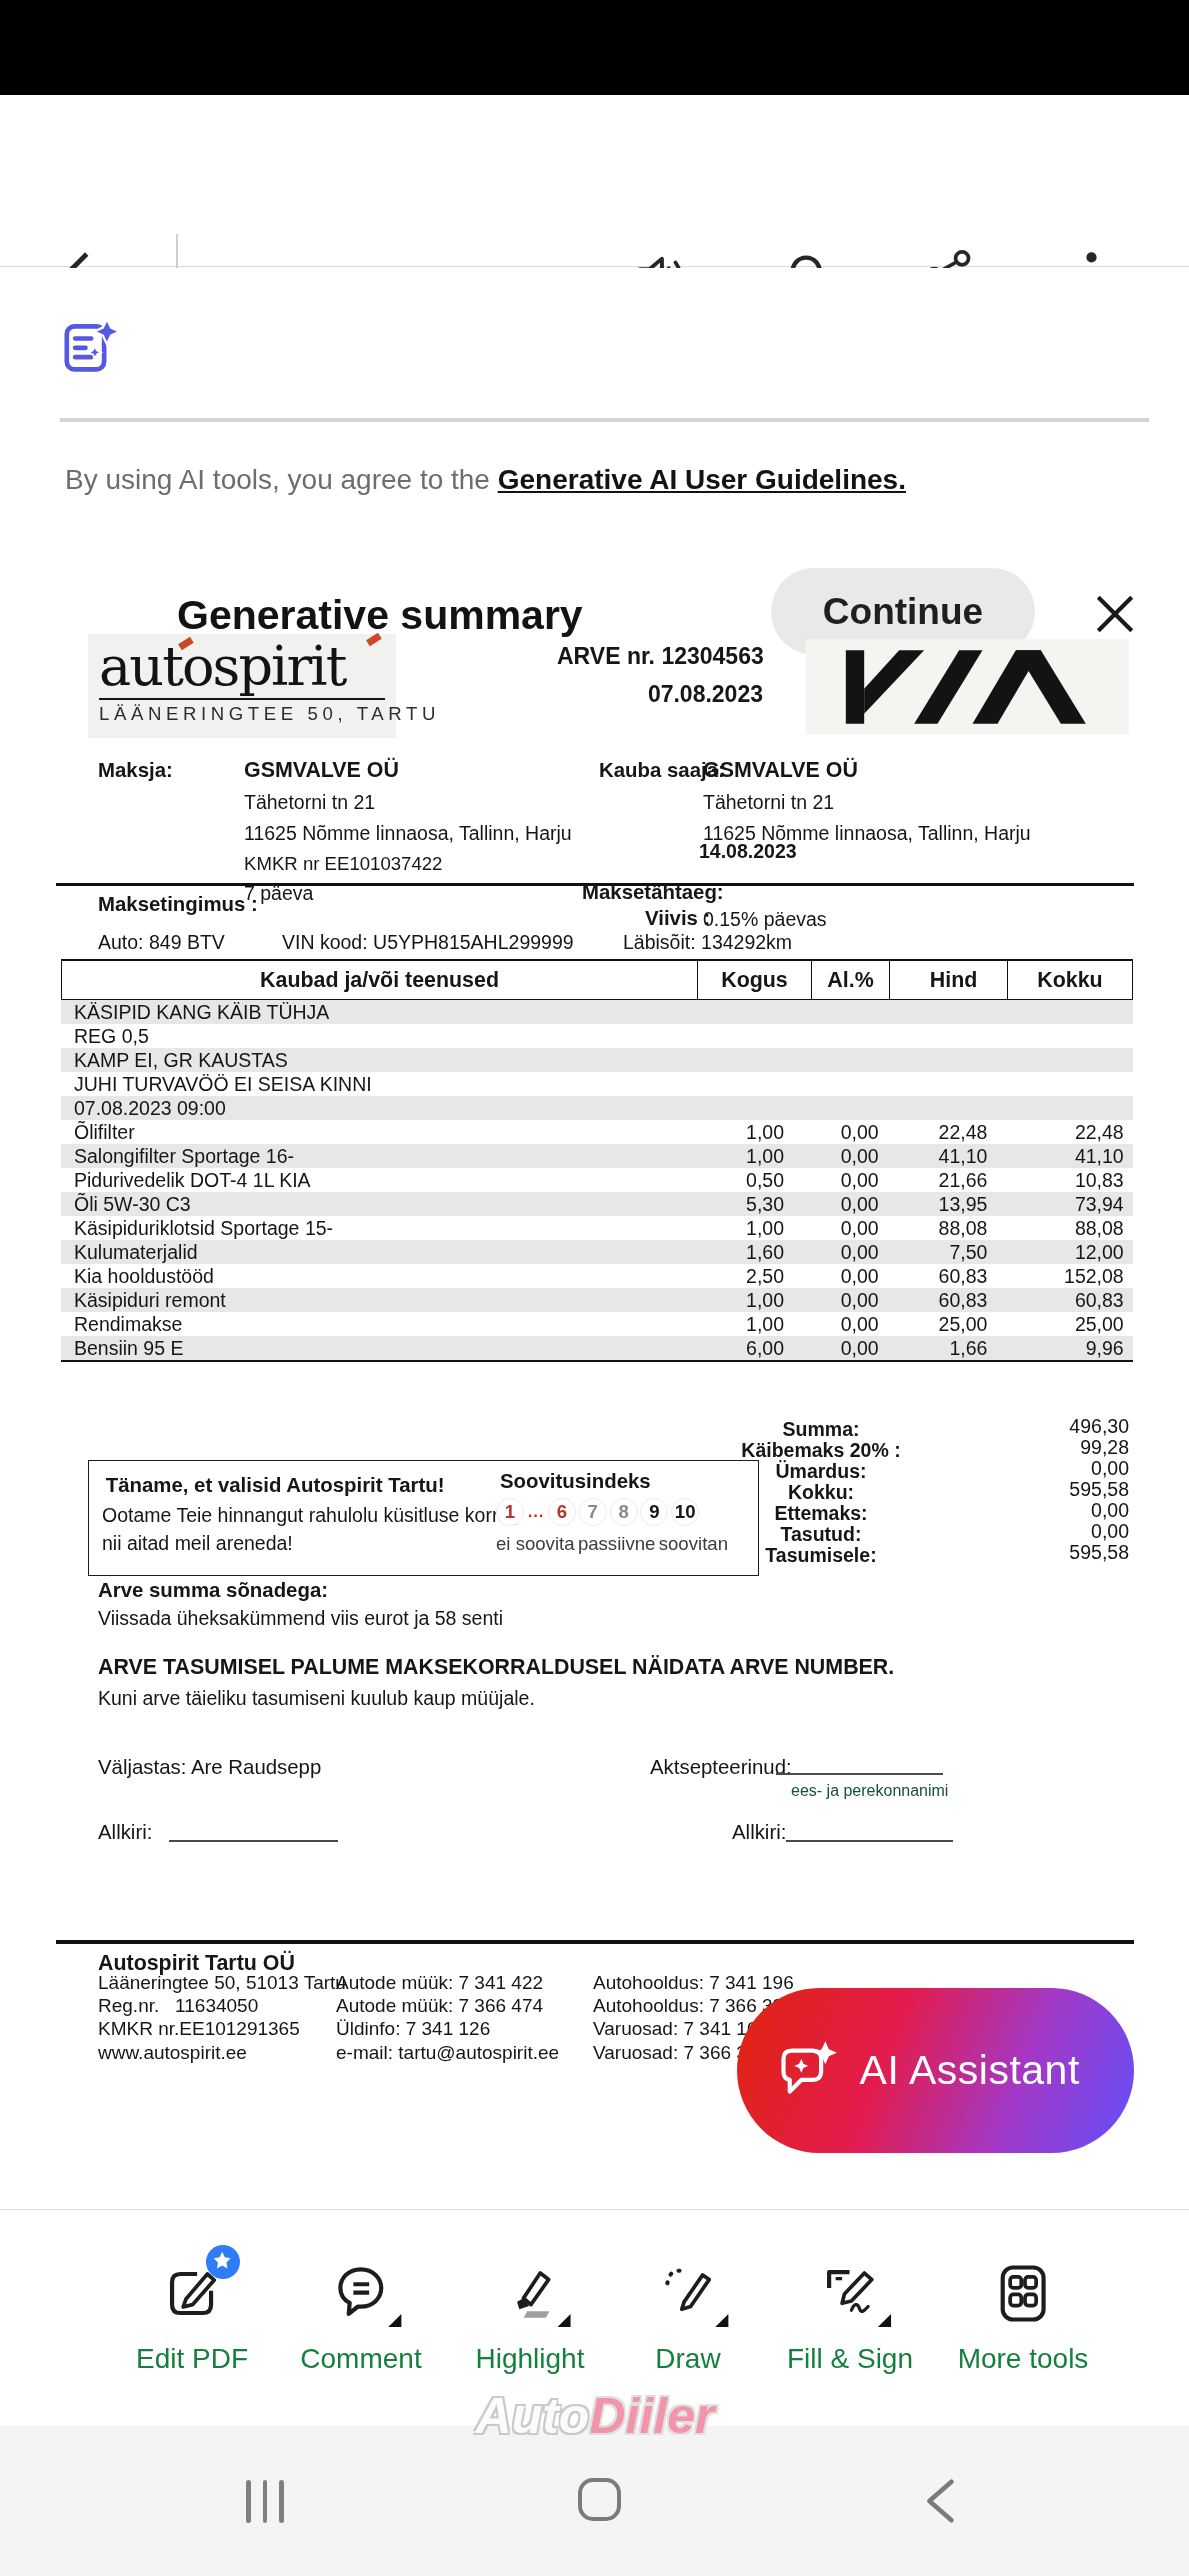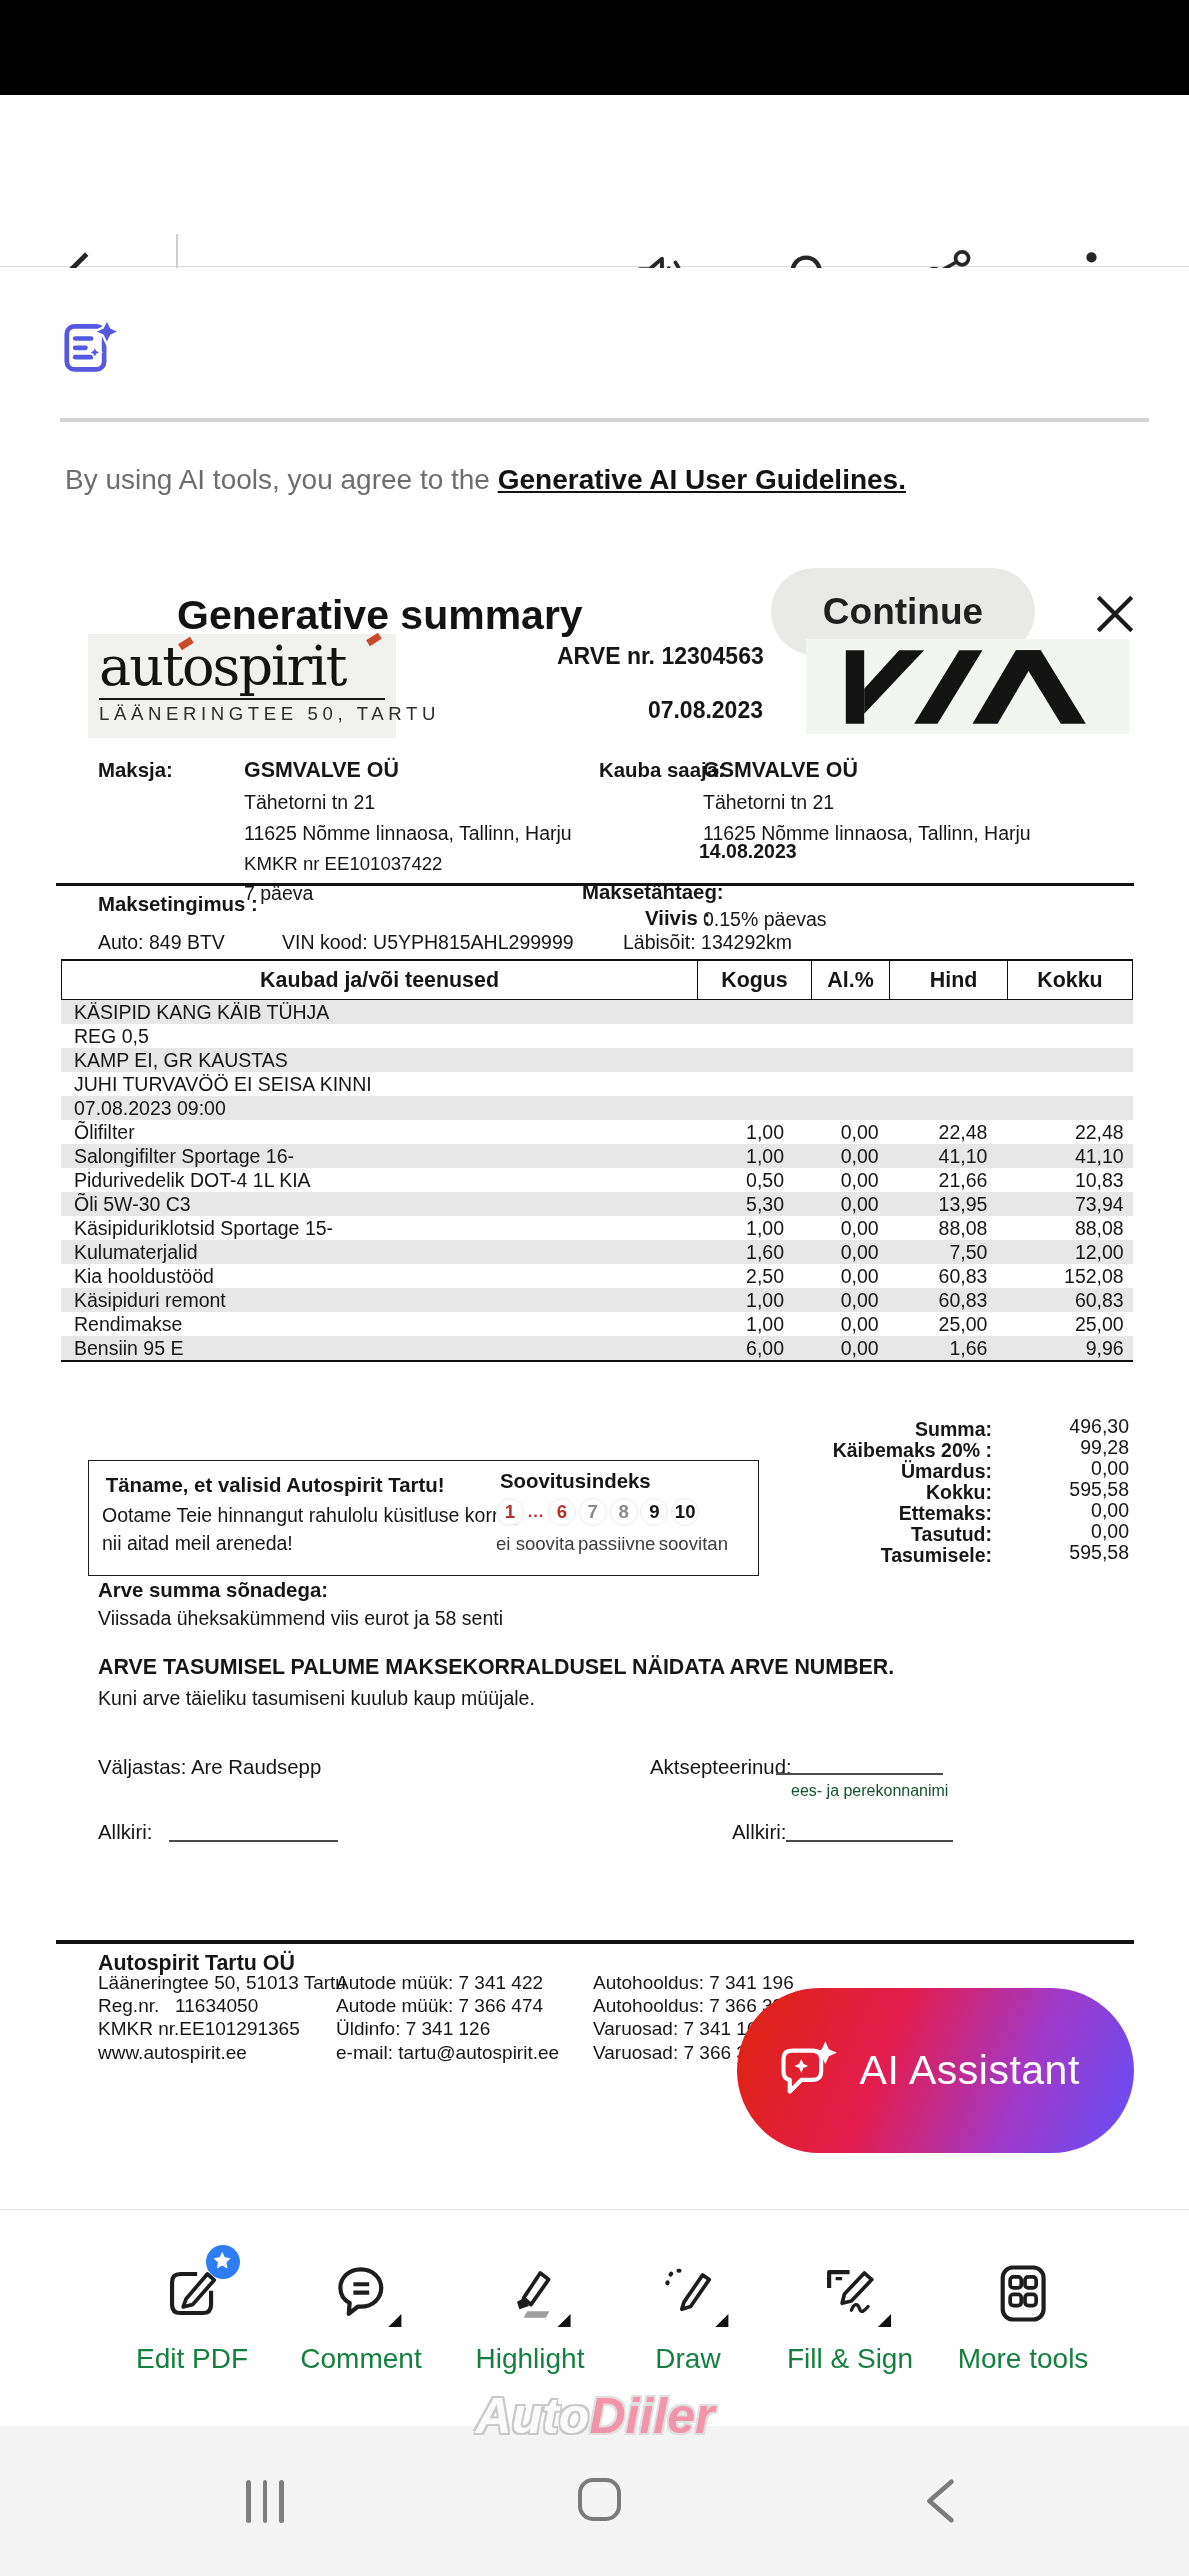--- a/index.html
+++ b/index.html
@@ -31,21 +31,21 @@
 
   
   .inv{font-size:19.5px;color:#161616;}
   .logo-block{left:88px;top:634px;width:308px;height:104px;background:#f1f1ef;padding:3.7px 11px 0 11px;box-sizing:border-box;}
   .logo-text{font-family:"DejaVu Serif",serif;font-size:54px;letter-spacing:-1.9px;color:#131313;line-height:58px;position:relative;}
   .logo-acc{position:absolute;width:14px;height:7.4px;background:#c84a28;transform:rotate(-32deg);}
   .logo-rule{border-top:2.8px solid #161616;margin-top:1.9px;}
   .logo-sub{font-size:18.6px;letter-spacing:4.6px;color:#2d2d2d;margin-top:3.7px;white-space:nowrap;}
   .arve-block{left:557px;top:643px;width:206px;}
   .arve-row1{font-size:23px;font-weight:700;white-space:nowrap;}
-  .arve-row2{font-size:23px;font-weight:700;text-align:right;margin-top:27px;}
+  .arve-row2{font-size:23px;font-weight:700;text-align:right;margin-top:11px;}
   .kia-block{left:806px;top:639px;width:323px;height:95px;background:#f3f5f1;display:flex;align-items:center;justify-content:center;}
 
   .lbl{font-weight:700;font-size:20.4px;}
   .inv-line{font-size:19.5px;}
   .rule{background:#111;}
 
   
   .itable{left:61px;top:959px;width:1072px;border-top:2.8px solid #111;border-bottom:2.8px solid #111;box-sizing:border-box;}
   .ithead{display:flex;height:39px;align-items:center;border:1.9px solid #111;border-top:none;box-sizing:border-box;
           font-weight:700;font-size:21.4px;}
@@ -55,21 +55,21 @@
   .itbody .irow:nth-of-type(odd){background:#e7e7e7;}
   .cd{width:635px;padding-left:13px;box-sizing:border-box;white-space:nowrap;overflow:hidden;}
   .ck{width:114px;text-align:right;padding-right:26px;box-sizing:border-box;}
   .ca{width:78px;text-align:right;padding-right:9.3px;box-sizing:border-box;}
   .ch{width:118px;text-align:right;padding-right:18.6px;box-sizing:border-box;}
   .co{flex:1;text-align:right;padding-right:9.3px;box-sizing:border-box;}
 
   
   .totals{left:650px;top:1416px;width:479px;}
   .trow{display:flex;height:21px;align-items:center;}
-  .tl{flex:1;text-align:right;font-weight:700;font-size:19.5px;margin-top:6px;}
+  .tl{flex:1;text-align:center;font-weight:700;font-size:19.5px;margin-top:6px;}
   .tv{width:137px;text-align:right;font-size:19.5px;}
 
   
   .fbox{left:88px;top:1460px;width:671px;height:116px;border:1.9px solid #1c1c1c;box-sizing:border-box;}
   .fb-title{position:absolute;left:16.7px;top:13px;font-weight:700;font-size:20.4px;}
   .fb-l1{position:absolute;left:13px;top:43px;font-size:19.5px;}
   .fb-l2{position:absolute;left:13px;top:71px;font-size:19.5px;}
   .fb-idx{position:absolute;left:411px;top:9.3px;font-weight:700;font-size:20.4px;}
   .fb-nums{position:absolute;left:407px;top:37px;display:flex;align-items:center;gap:2.8px;}
   .num{width:28px;height:28px;border:1.9px solid #ececec;border-radius:50%;box-sizing:border-box;

